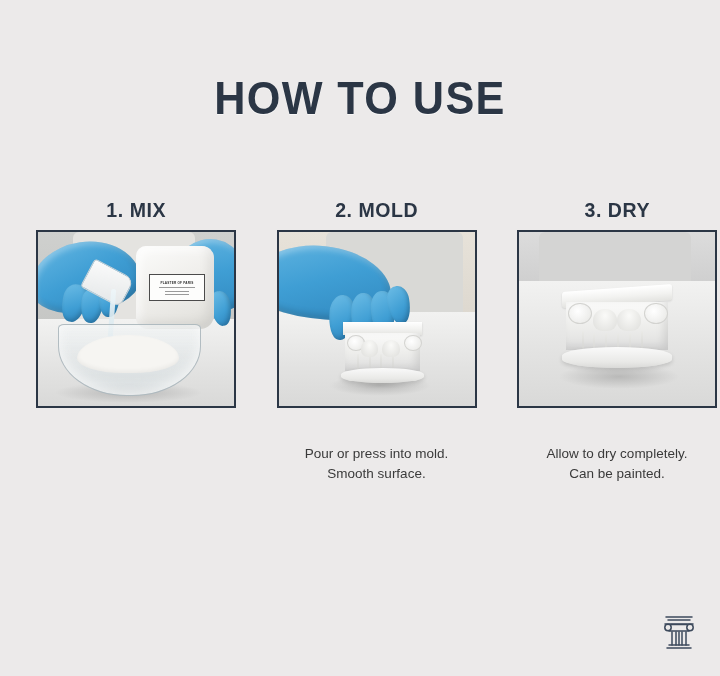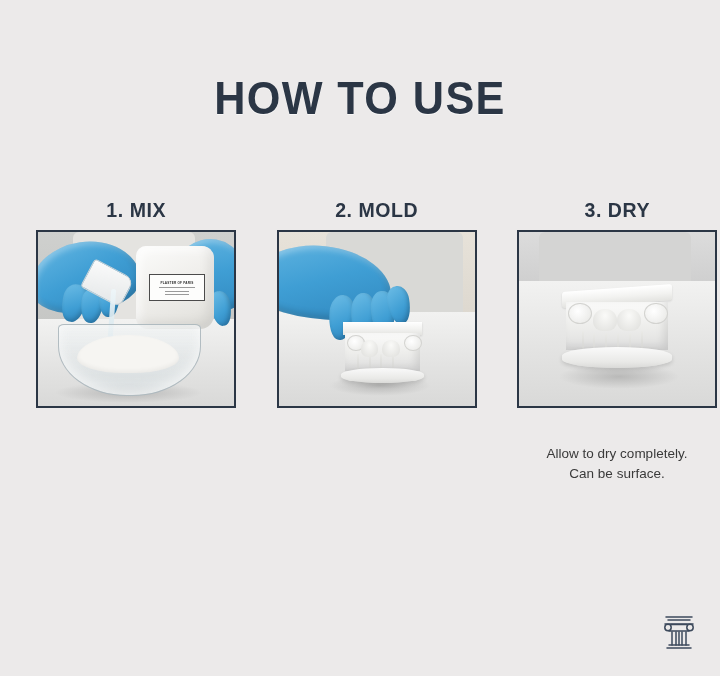--- a/index.html
+++ b/index.html
@@ -285,20 +285,22 @@
         <div class="leaf" style="left:42%; top:62%; width:9%; height:10%;"></div>
         <div class="leaf" style="left:53%; top:62%; width:9%; height:10%;"></div>
         <div class="flute" style="left:40%; top:70%; height:9%;"></div>
         <div class="flute" style="left:46%; top:70%; height:9%;"></div>
         <div class="flute" style="left:52%; top:70%; height:9%;"></div>
         <div class="flute" style="left:58%; top:70%; height:9%;"></div>
         <div class="cap-base" style="left:32%; top:78%; width:42%; height:9%;"></div>
       </div>
     </div>
 
+    <div class="caption">Pour or press into mold.
+Smooth surface.</div>
   </div>
 
   <div class="step">
     <div class="step-heading">3. DRY</div>
 
     <div class="photo-frame">
       <div class="scene">
         <div class="wall" style="height:30%; background:linear-gradient(180deg,#dcdcdc 0%,#cfcfcf 100%);"></div>
         <div class="torso" style="left:10%; top:0; width:78%; height:30%; background:#d4d4d3;"></div>
         <div class="table" style="height:72%;"></div>
@@ -315,21 +317,21 @@
         <div class="flute" style="left:38%; top:58%; height:11%;"></div>
         <div class="flute" style="left:44%; top:58%; height:11%;"></div>
         <div class="flute" style="left:50%; top:58%; height:11%;"></div>
         <div class="flute" style="left:56%; top:58%; height:11%;"></div>
         <div class="flute" style="left:62%; top:57%; height:11%;"></div>
         <div class="cap-base" style="left:22%; top:66%; width:56%; height:12%;"></div>
       </div>
     </div>
 
     <div class="caption">Allow to dry completely.
-Can be surface.</div>
+Can be painted.</div>
   </div>
 
 </div>
 
 <div class="logo">
   <svg viewBox="0 0 46 46" width="46" height="46" aria-hidden="true">
     <g stroke="#3d4a5c" fill="none" stroke-width="1.5" stroke-linecap="round">
 
       <line x1="10" y1="9" x2="36" y2="9"></line>
       <line x1="12" y1="12" x2="34" y2="12"></line>

